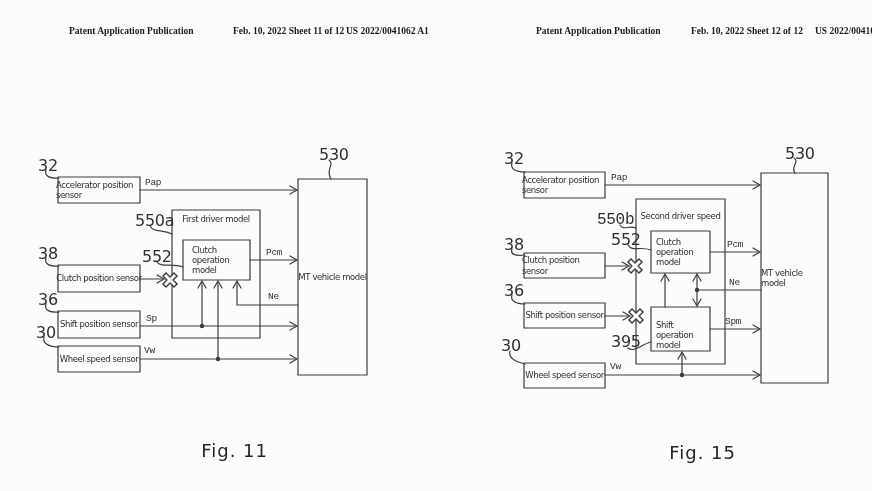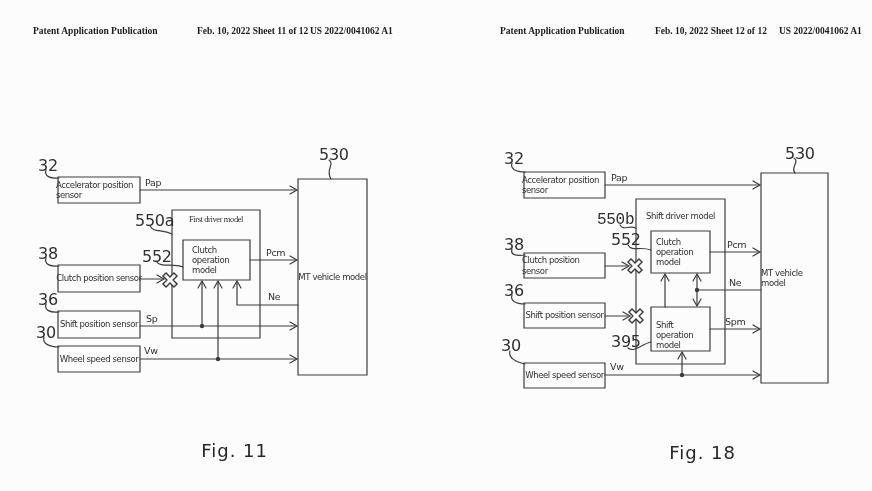--- a/index.html
+++ b/index.html
@@ -2,27 +2,27 @@
 <html><head>
 <meta charset="utf-8">
 <style>
   html,body{margin:0;padding:0;background:#e8e8e8;}
   .canvas{
     position:relative;width:872px;height:491px;background:#fcfcfc;
     font-family:"DejaVu Sans","Liberation Sans",sans-serif;color:#2f2f2f;overflow:hidden;
   }
   .hdr{
     position:absolute;top:27px;font-family:"Liberation Serif","DejaVu Serif",serif;
-    font-weight:bold;font-size:9.5px;color:#1b1b1b;white-space:nowrap;line-height:1;
+    font-weight:bold;font-size:9.5px;color:#1b1b1b;white-space:nowrap;line-height:1;margin-left:36px;
   }
   .box-lbl{
     position:absolute;display:flex;align-items:center;justify-content:center;
     font-size:8.5px;letter-spacing:-0.4px;line-height:1.2;color:#2f2f2f;
   }
-  .sig{position:absolute;font-size:9.5px;letter-spacing:-0.3px;line-height:1;color:#2f2f2f;white-space:nowrap;}
+  .sig{position:absolute;font-size:9.5px;letter-spacing:-0.3px;line-height:1;color:#2f2f2f;white-space:nowrap;font-family:Liberation Mono, monospace;}
   .ref{position:absolute;font-size:16px;letter-spacing:-0.3px;line-height:1;color:#2f2f2f;white-space:nowrap;}
   .cap{
     position:absolute;width:110px;text-align:right;font-size:18px;letter-spacing:1px;
     color:#262626;line-height:1;white-space:nowrap;
   }
   svg{position:absolute;left:0;top:0;}
   svg *{vector-effect:non-scaling-stroke;}
 </style>
 </head>
 <body>
@@ -155,21 +155,21 @@
     <span class="ref" style="left:38px;top:292px;">36</span>
     <span class="ref" style="left:36px;top:325px;">30</span>
     <span class="ref" style="left:135px;top:213px;">550a</span>
     <span class="ref" style="left:142px;top:249px;">552</span>
     <span class="ref" style="left:319px;top:147px;">530</span>
 
     <div class="box-lbl" style="left:56px;top:177px;width:86px;height:26px;">Accelerator position sensor</div>
     <div class="box-lbl" style="left:56px;top:265px;width:86px;height:27px;">Clutch position sensor</div>
     <div class="box-lbl" style="left:56px;top:311px;width:86px;height:27px;">Shift position sensor</div>
     <div class="box-lbl" style="left:56px;top:346px;width:86px;height:26px;">Wheel speed sensor</div>
-    <div class="box-lbl" style="left:174px;top:212px;width:84px;height:14px;font-family:Liberation Serif, serif;">First driver model</div>
+    <div class="box-lbl" style="left:174px;top:212px;width:84px;height:14px;">First driver model</div>
     <div class="box-lbl" style="left:192px;top:240px;width:50px;height:40px;">Clutch operation model</div>
     <div class="box-lbl" style="left:298px;top:179px;width:69px;height:196px;">MT vehicle model</div>
 
     <span class="sig" style="left:145px;top:178px;">Pap</span>
     <span class="sig" style="left:266px;top:248px;">Pcm</span>
     <span class="sig" style="left:268px;top:292px;">Ne</span>
     <span class="sig" style="left:146px;top:314px;">Sp</span>
     <span class="sig" style="left:144px;top:346px;">Vw</span>
 
     <div class="cap" style="left:158px;top:442px;">Fig. 11</div>
@@ -186,27 +186,27 @@
     <span class="ref" style="left:501px;top:338px;">30</span>
     <span class="ref" style="left:597px;top:212px;font-family:Liberation Mono, monospace;">550b</span>
     <span class="ref" style="left:611px;top:232px;">552</span>
     <span class="ref" style="left:611px;top:334px;">395</span>
     <span class="ref" style="left:785px;top:146px;">530</span>
 
     <div class="box-lbl" style="left:522px;top:172px;width:85px;height:26px;">Accelerator position sensor</div>
     <div class="box-lbl" style="left:522px;top:253px;width:85px;height:25px;">Clutch position sensor</div>
     <div class="box-lbl" style="left:522px;top:303px;width:85px;height:25px;">Shift position sensor</div>
     <div class="box-lbl" style="left:522px;top:363px;width:85px;height:25px;">Wheel speed sensor</div>
-    <div class="box-lbl" style="left:638px;top:203px;width:85px;height:26px;">Shift driver model</div>
+    <div class="box-lbl" style="left:638px;top:203px;width:85px;height:26px;">Second driver speed</div>
     <div class="box-lbl" style="left:656px;top:231px;width:50px;height:42px;">Clutch operation model</div>
     <div class="box-lbl" style="left:656px;top:307px;width:50px;height:56px;">Shift operation model</div>
     <div class="box-lbl" style="left:761px;top:173px;width:67px;height:210px;">MT vehicle model</div>
 
     <span class="sig" style="left:611px;top:173px;">Pap</span>
     <span class="sig" style="left:727px;top:240px;">Pcm</span>
     <span class="sig" style="left:729px;top:278px;">Ne</span>
     <span class="sig" style="left:725px;top:317px;">Spm</span>
     <span class="sig" style="left:610px;top:362px;">Vw</span>
 
-    <div class="cap" style="left:626px;top:444px;">Fig. 18</div>
+    <div class="cap" style="left:626px;top:444px;">Fig. 15</div>
   </div>
 
 </div>
 
 </body></html>

